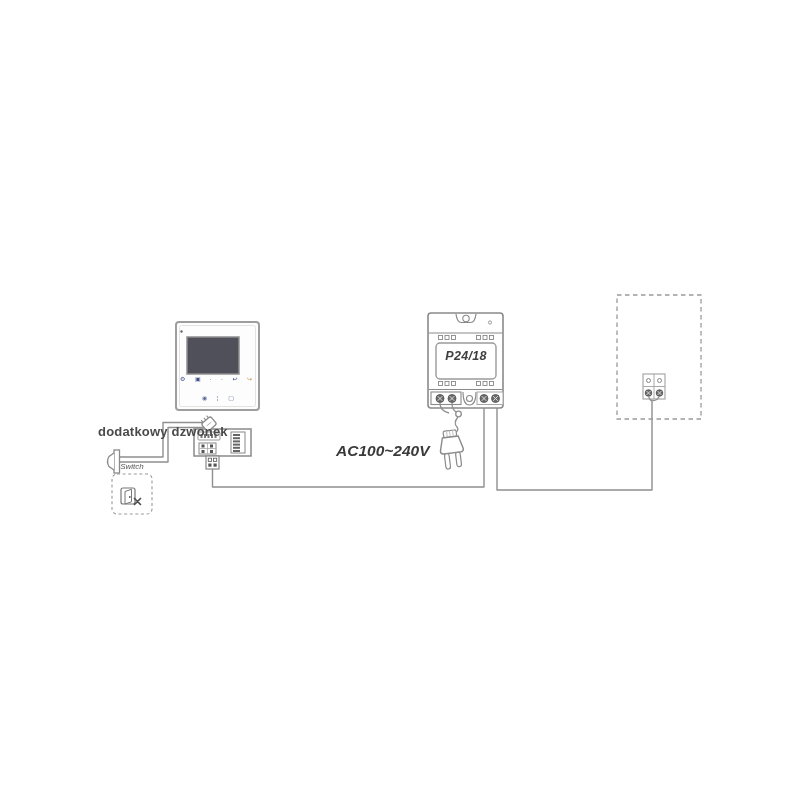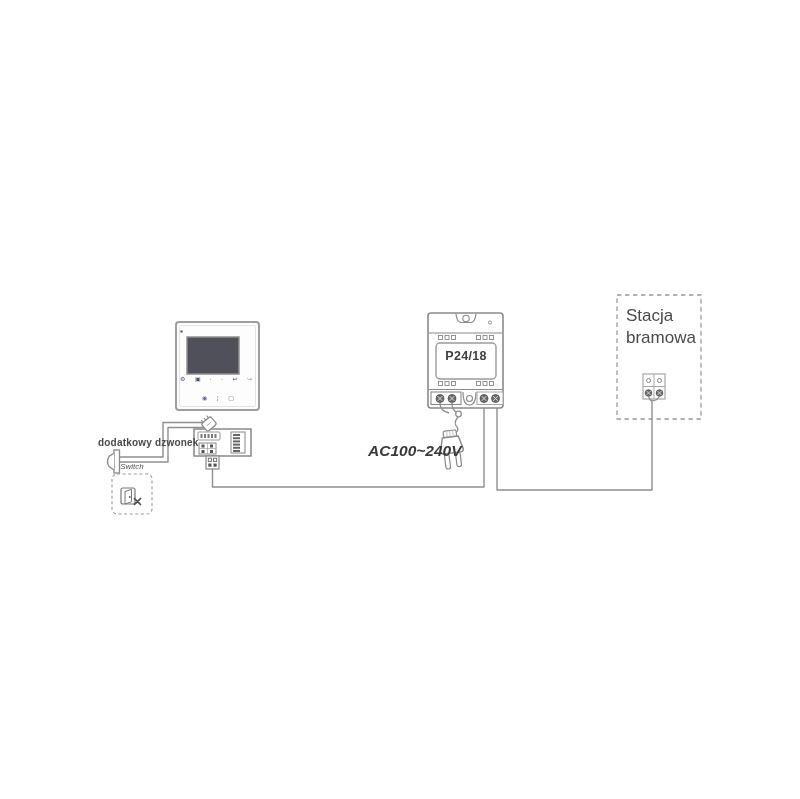--- a/index.html
+++ b/index.html
@@ -2,25 +2,25 @@
 <html><head>
 <meta charset="utf-8">
 <style>
   html,body{margin:0;padding:0;background:#ffffff;}
   .canvas{
     position:relative;width:800px;height:799px;background:#ffffff;overflow:hidden;
     font-family:"Liberation Sans", sans-serif;
   }
   .canvas svg{position:absolute;left:0;top:0;}
   .label{position:absolute;white-space:pre-line;}
-  .bell-label{left:98px;top:437px;font-size:10px;font-weight:600;color:#4a4a4a;letter-spacing:.2px;}
+  .bell-label{left:98px;top:424px;font-size:13px;font-weight:600;color:#4a4a4a;letter-spacing:.2px;}
   .switch-label{left:112px;top:462px;width:40px;text-align:center;font-style:italic;font-size:8px;color:#555;}
   .psu-model{left:436px;top:343px;width:60px;height:26px;display:flex;align-items:center;justify-content:center;
-             font-weight:bold;font-size:12.5px;color:#3f3f3f;letter-spacing:.3px;}
-  .ac-label{left:336px;top:442px;font-size:15.5px;font-weight:bold;font-style:italic;color:#3a3a3a;margin-left:32px;}
+             font-weight:bold;font-size:12.5px;color:#3f3f3f;letter-spacing:.3px;font-style:italic;}
+  .ac-label{left:336px;top:442px;font-size:15.5px;font-weight:bold;font-style:italic;color:#3a3a3a;}
   .gate-label{left:626px;top:305px;width:72px;font-size:17px;line-height:22px;color:#4a4a4a;}
   .icons-row1{position:absolute;left:180px;top:376px;width:72px;display:flex;justify-content:space-between;
               font-size:6px;line-height:6px;color:#46568c;}
   .icons-row1 span:nth-child(2),.icons-row1 span:nth-child(5){color:#3e4e86;}
   .icons-row1 span:nth-child(6){color:#c2914c;}
   .icons-row2{position:absolute;left:202px;top:395px;width:32px;display:flex;justify-content:space-between;
               font-size:6px;line-height:6px;color:#5a6a9c;}
 </style>
 </head>
 <body>
@@ -185,21 +185,20 @@
         </g>
         <path d="M648.5,396 Q650,401 652,400.5 M659.5,396 Q657,401 652.5,400.5" fill="none" stroke="#8f8f8f" stroke-width="1.2"></path>
       </g>
     </g>
   </svg>
 
   <div class="label bell-label">dodatkowy dzwonek</div>
   <div class="label switch-label">Switch</div>
   <div class="label psu-model">P24/18</div>
   <div class="label ac-label">AC100~240V</div>
-  <div class="label gate-label">Stacja bramowa</div>
 
   <div class="icons-row1">
     <span>⚙</span>
     <span>▣</span>
     <span>∙</span>
     <span>∙</span>
     <span>↩</span>
     <span>↪</span>
   </div>
   <div class="icons-row2">

